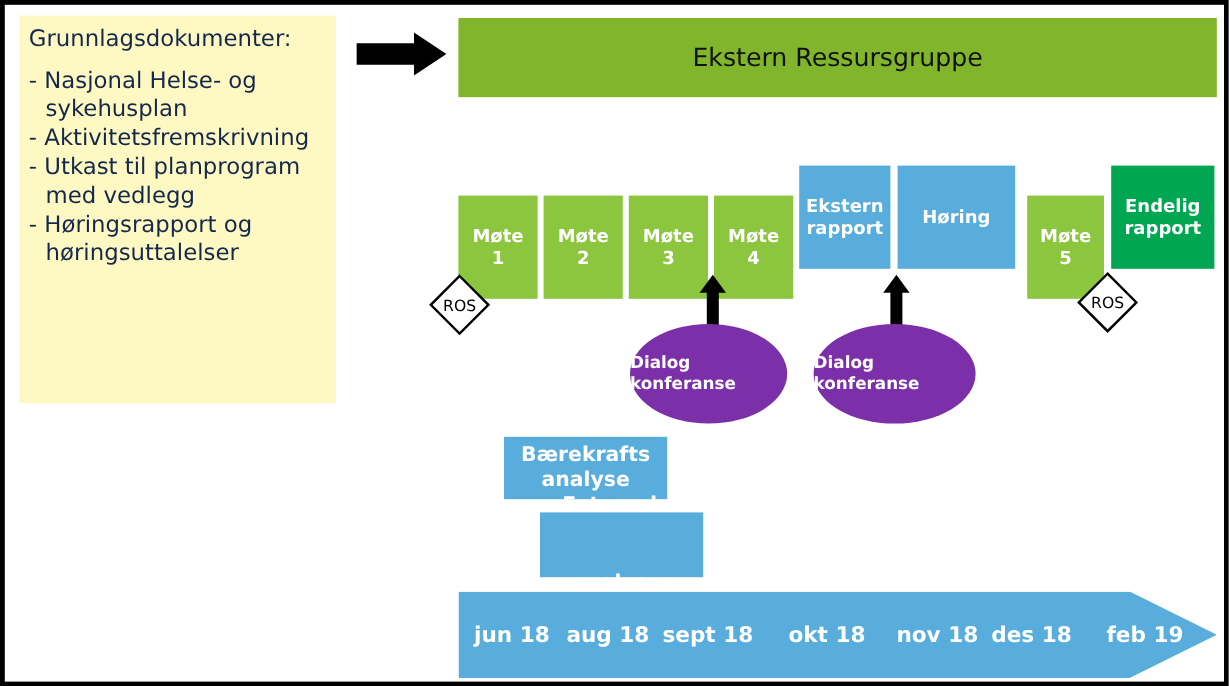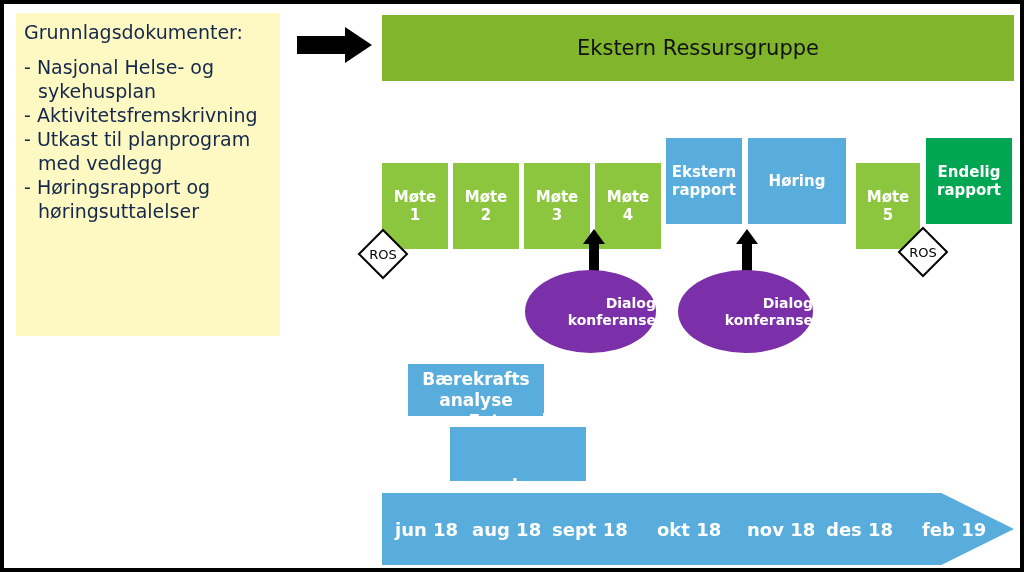--- a/index.html
+++ b/index.html
@@ -69,21 +69,21 @@
     position:absolute;width:52px;height:52px;
   }
   .ros svg{display:block;}
 
   
   .up-arrow{position:absolute;width:24px;height:50px;}
 
   
   .dialog{
     position:absolute;background:#7B2FA8;border-radius:50%;
-    display:flex;flex-direction:column;align-items:flex-end;justify-content:center;
+    display:flex;flex-direction:column;align-items:flex-start;justify-content:center;
     color:#ffffff;font-weight:bold;font-size:14px;line-height:17px;
     text-align:center;font-family:"DejaVu Sans",sans-serif;
   }
 
   
   .analysis{
     position:absolute;background:#58ADDC;
     display:flex;flex-direction:column;align-items:center;justify-content:center;
     color:#ffffff;font-weight:bold;font-size:17px;line-height:21px;
     text-align:center;font-family:"DejaVu Sans",sans-serif;
@@ -191,21 +191,21 @@
       <div class="up-arrow" style="left: 731px; top: 225px;"><svg width="24" height="50" viewBox="0 0 24 50" xmlns="http://www.w3.org/2000/svg">
           <polygon points="12,0 23,15 17,15 17,50 7,50 7,15 1,15" fill="#000000"></polygon>
         </svg></div>
       <div class="dialog" style="left: 674px; top: 266px; width: 135px; height: 83px; background: rgb(123, 47, 168);">
         <span>Dialog</span>
         <span>konferanse</span>
       </div>
     </div>
 
   <div id="analysis-layer">
-      <div class="analysis" style="left: 404px; top: 360px; width: 136px; height: 52px; background: rgb(88, 173, 220);">
+      <div class="analysis" style="left: 416px; top: 360px; width: 136px; height: 52px; background: rgb(88, 173, 220);">
         <span>Bærekrafts</span>
         <span>analyse</span>
       </div>
       <div class="analysis" style="left: 446px; top: 423px; width: 136px; height: 54px; background: rgb(88, 173, 220); gap: 44px;">
         <span>Evt. andre</span>
         <span>analyser</span>
       </div>
     </div>
 
   <div id="timeline">

